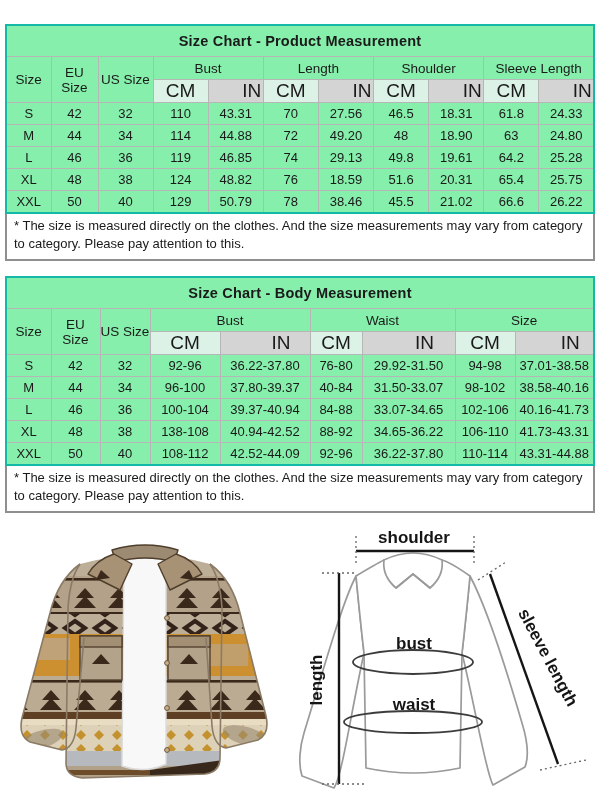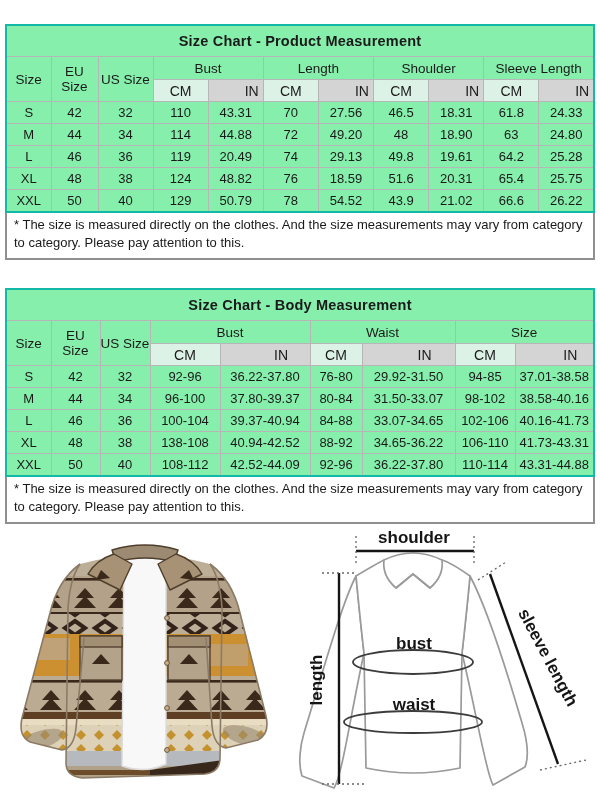--- a/index.html
+++ b/index.html
@@ -2,27 +2,27 @@
 <html><head>
 <meta charset="utf-8">
 <style>
   html,body{margin:0;padding:0;}
   body{
     width:600px;height:800px;background:#ffffff;position:relative;
     font-family:"Liberation Sans", sans-serif;color:#1a1a1a;overflow:hidden;
   }
   .sec{position:absolute;left:5px;width:590px;}
   .sec1{top:24px;}
-  .sec2{top:288px;}
+  .sec2{top:276px;}
   table{border-collapse:collapse;width:590px;table-layout:fixed;background:#86efac;border:2px solid #14b8a6;}
   th,td{border:1px solid #b6b6b6;text-align:center;vertical-align:middle;padding:0;font-weight:400;}
   .title-cell{font-weight:700;font-size:14.5px;height:30px;letter-spacing:.2px;}
   .base-h{font-size:13.5px;}
   .grp-row th{height:22px;font-size:13.5px;}
-  .unit-row th{height:21px;font-size:14px;}
+  .unit-row th{height:21px;font-size:19px;}
   .unit-cm{background:#ddf2e7;}
   .unit-in{background:#d4d4d4;padding-left:32px;}
   tbody td{height:21px;font-size:13px;}
   .footnote{
     box-sizing:border-box;width:590px;border:2px solid #8f8f8f;border-top:none;
     background:#fff;padding:3px 7px 6px 7px;font-size:13px;line-height:1.38;text-align:left;
   }
   .bottom{position:absolute;top:518px;left:0;width:600px;height:282px;}
   .photo{position:absolute;left:0;top:0;width:292px;height:282px;}
   .diagram{position:absolute;left:292px;top:0;width:308px;height:282px;}
@@ -100,21 +100,21 @@
           <td>48</td>
           <td>18.90</td>
           <td>63</td>
           <td>24.80</td>
         </tr>
         <tr>
           <td>L</td>
           <td>46</td>
           <td>36</td>
           <td>119</td>
-          <td>20.49</td>
+          <td>46.85</td>
           <td>74</td>
           <td>29.13</td>
           <td>49.8</td>
           <td>19.61</td>
           <td>64.2</td>
           <td>25.28</td>
         </tr>
         <tr>
           <td>XL</td>
           <td>48</td>
@@ -128,22 +128,22 @@
           <td>65.4</td>
           <td>25.75</td>
         </tr>
         <tr>
           <td>XXL</td>
           <td>50</td>
           <td>40</td>
           <td>129</td>
           <td>50.79</td>
           <td>78</td>
-          <td>54.52</td>
-          <td>43.9</td>
+          <td>38.46</td>
+          <td>45.5</td>
           <td>21.02</td>
           <td>66.6</td>
           <td>26.22</td>
         </tr>
       </tbody>
   </table>
   <div class="footnote">* The size is measured directly on the clothes. And the size measurements may vary from category to category. Please pay attention to this.</div>
 </div>
 
 <div class="sec sec2">
@@ -182,30 +182,30 @@
     </thead>
     <tbody>
         <tr>
           <td>S</td>
           <td>42</td>
           <td>32</td>
           <td>92-96</td>
           <td>36.22-37.80</td>
           <td>76-80</td>
           <td>29.92-31.50</td>
-          <td>94-85</td>
+          <td>94-98</td>
           <td>37.01-38.58</td>
         </tr>
         <tr>
           <td>M</td>
           <td>44</td>
           <td>34</td>
           <td>96-100</td>
           <td>37.80-39.37</td>
-          <td>80-84</td>
+          <td>40-84</td>
           <td>31.50-33.07</td>
           <td>98-102</td>
           <td>38.58-40.16</td>
         </tr>
         <tr>
           <td>L</td>
           <td>46</td>
           <td>36</td>
           <td>100-104</td>
           <td>39.37-40.94</td>

